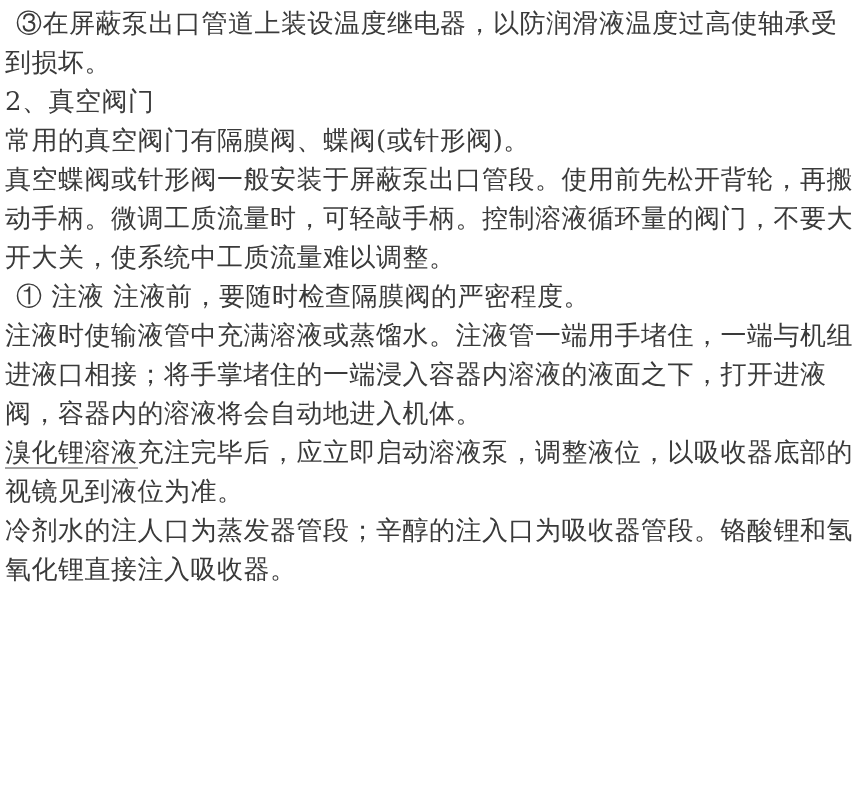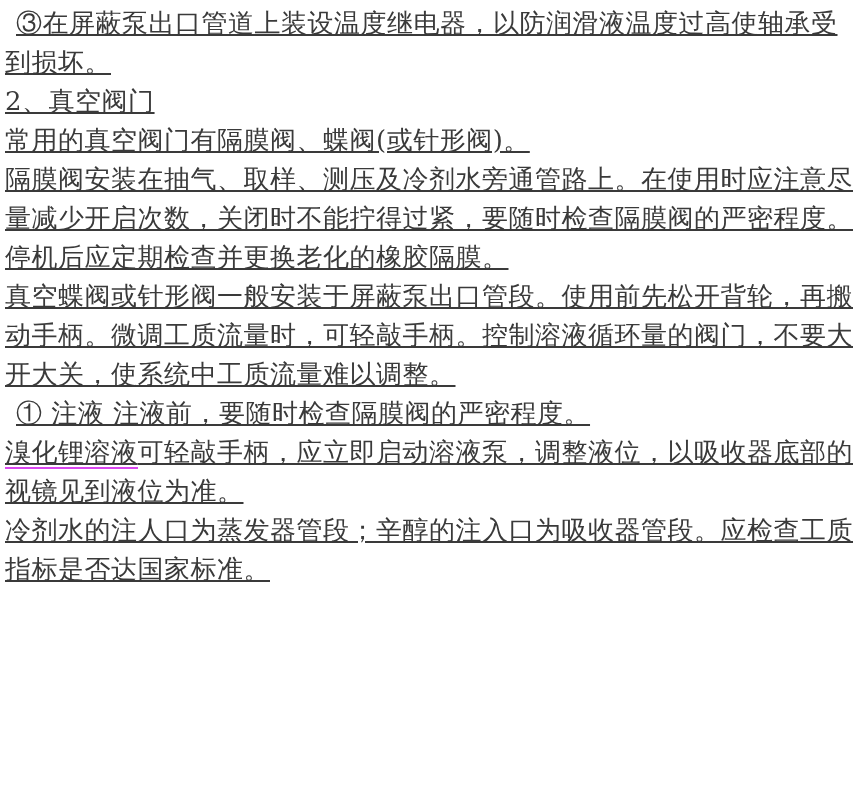--- a/index.html
+++ b/index.html
@@ -20,46 +20,45 @@
     font-family: "DejaVu Serif", "Liberation Serif", serif;
     font-size: 26px;
     line-height: 39px;
     letter-spacing: 0.5px;
     color: #3a3a3a;
     word-break: break-all;
   }
   .doc p {
     margin: 0;
     padding: 0;
-    text-decoration: underline;
   }
   .indent {
     text-indent: 11px;
   }
   .term-link {
     color: inherit;
-    border-bottom: 2px solid #d946ef;
+    border-bottom: 2px solid #a3a3a3;
     cursor: pointer;
   }
 </style>
 </head>
 <body>
 
 <div class="doc">
   <p class="indent">③在屏蔽泵出口管道上装设温度继电器，以防润滑液温度过高使轴承受到损坏。</p>
 
   <p>2、真空阀门</p>
 
   <p>常用的真空阀门有隔膜阀、蝶阀(或针形阀)。</p>
 
-  <p>隔膜阀安装在抽气、取样、测压及冷剂水旁通管路上。在使用时应注意尽量减少开启次数，关闭时不能拧得过紧，要随时检查隔膜阀的严密程度。停机后应定期检查并更换老化的橡胶隔膜。</p>
 
   <p>真空蝶阀或针形阀一般安装于屏蔽泵出口管段。使用前先松开背轮，再搬动手柄。微调工质流量时，可轻敲手柄。控制溶液循环量的阀门，不要大开大关，使系统中工质流量难以调整。</p>
 
 
   <p class="indent">① 注液 注液前，要随时检查隔膜阀的严密程度。</p>
 
+  <p>注液时使输液管中充满溶液或蒸馏水。注液管一端用手堵住，一端与机组进液口相接；将手掌堵住的一端浸入容器内溶液的液面之下，打开进液阀，容器内的溶液将会自动地进入机体。</p>
 
 
-  <p><span class="term-link">溴化锂溶液</span><span>可轻敲手柄，应立即启动溶液泵，调整液位，以吸收器底部的视镜见到液位为准。</span></p>
+  <p><span class="term-link">溴化锂溶液</span><span>充注完毕后，应立即启动溶液泵，调整液位，以吸收器底部的视镜见到液位为准。</span></p>
 
-  <p>冷剂水的注人口为蒸发器管段；辛醇的注入口为吸收器管段。应检查工质指标是否达国家标准。</p>
+  <p>冷剂水的注人口为蒸发器管段；辛醇的注入口为吸收器管段。铬酸锂和氢氧化锂直接注入吸收器。</p>
 </div>
 
 </body></html>

